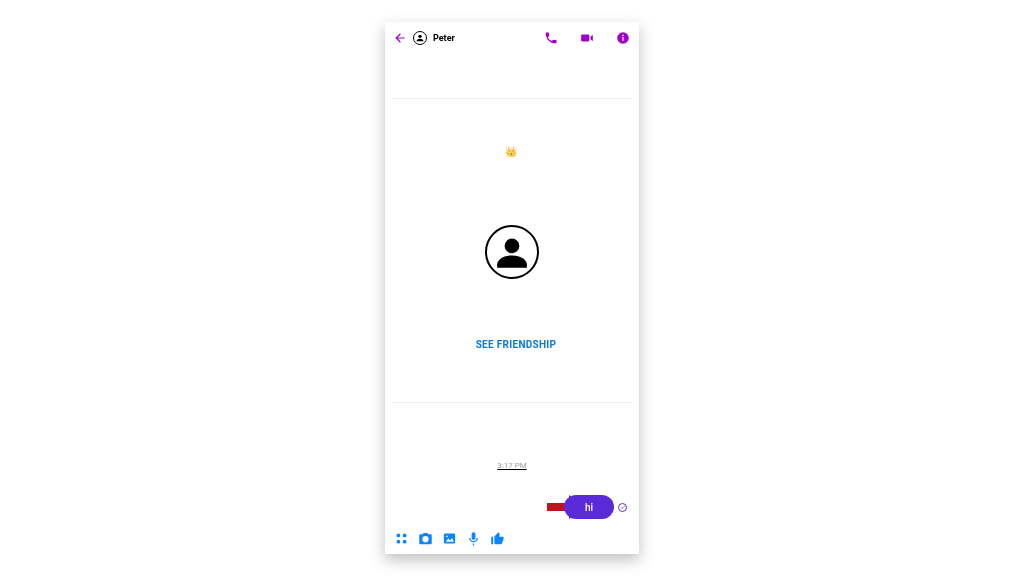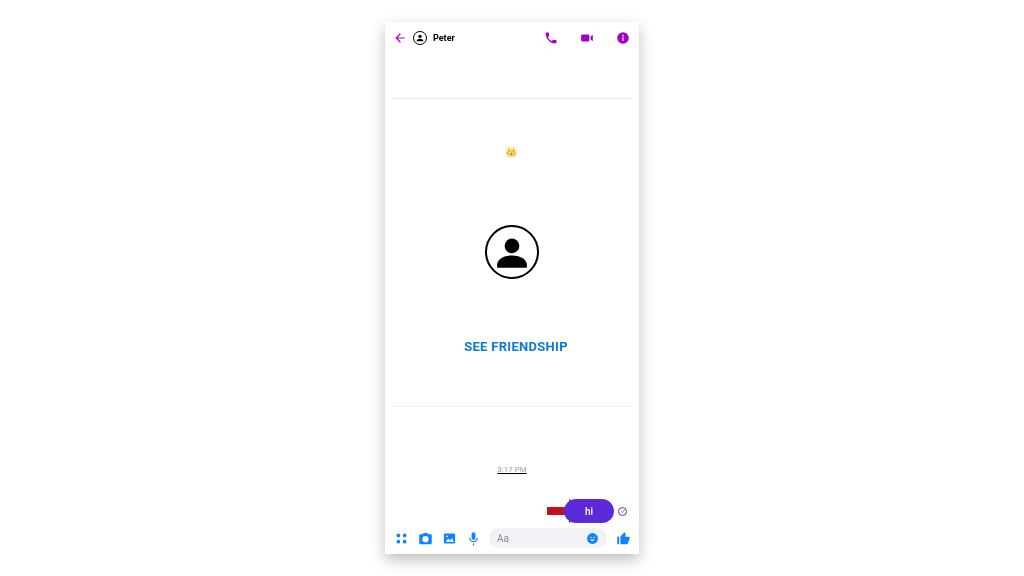--- a/index.html
+++ b/index.html
@@ -63,21 +63,21 @@
     width: 54px; height: 54px;
     border: 2px solid #000;
     border-radius: 50%;
     background: #fff;
     display:flex; align-items:center; justify-content:center;
   }
   .big-avatar svg { width: 42px; height: 42px; }
 
   .friendship {
     text-align: center;
-    font-size: 13px;
+    font-size: 10px;
     font-weight: 700;
     letter-spacing: 0.3px;
     color: #0a7ad6;
     margin-top: 16px;
     margin-bottom: 8px;
     padding-left: 8px;
   }
 
   
   .convo { flex: 1; position: relative; padding: 0 6px; text-decoration: underline; }
@@ -257,31 +257,20 @@
           <polygon points="6,17 10,12 13,15 16,11 19,17" fill="#fff"></polygon>
           <circle cx="8" cy="8.5" r="1.4" fill="#fff"></circle>
         </svg>
     </div>
     <div class="cicon">
       <svg viewBox="0 0 24 24" class="blue">
           <rect x="9" y="2" width="6" height="12" rx="3"></rect>
           <path d="M5 11a7 7 0 0 0 14 0h-2a5 5 0 0 1-10 0H5zm6 9h2v3h-2z"></path>
         </svg>
     </div>
-    <div class="input-wrap">
-      <div class="input-ph">Aa</div>
-      <div class="input-emoji">
-        <svg viewBox="0 0 24 24" class="blue">
-            <circle cx="12" cy="12" r="10"></circle>
-            <circle cx="9" cy="10" r="1.3" fill="#fff"></circle>
-            <circle cx="15" cy="10" r="1.3" fill="#fff"></circle>
-            <path d="M8 14c.9 1.8 2.4 3 4 3s3.1-1.2 4-3H8z" fill="#fff"></path>
-          </svg>
-      </div>
-    </div>
     <div class="cicon">
       <svg viewBox="0 0 24 24" class="blue">
           <path d="M2 21h3V9H2v12zM22 11c0-1.1-.9-2-2-2h-5.3l.8-3.8v-.3c0-.4-.2-.8-.4-1.1L13.7 2 7.6 8.1C7.2 8.5 7 9 7 9.5V19c0 1.1.9 2 2 2h8c.8 0 1.5-.5 1.8-1.2l2.7-6.3c.1-.2.1-.4.1-.7V11z"></path>
         </svg>
     </div>
   </div>
 
 </div>
 
 </body></html>

